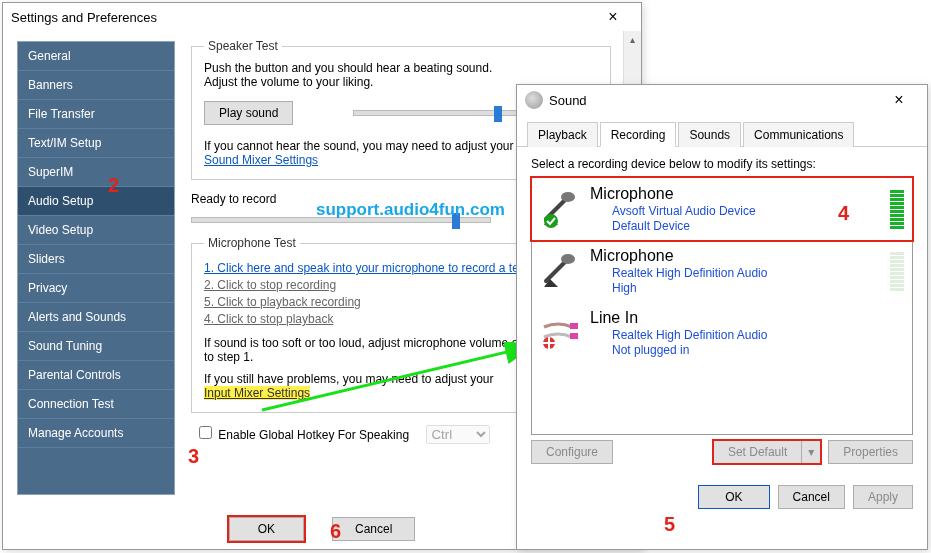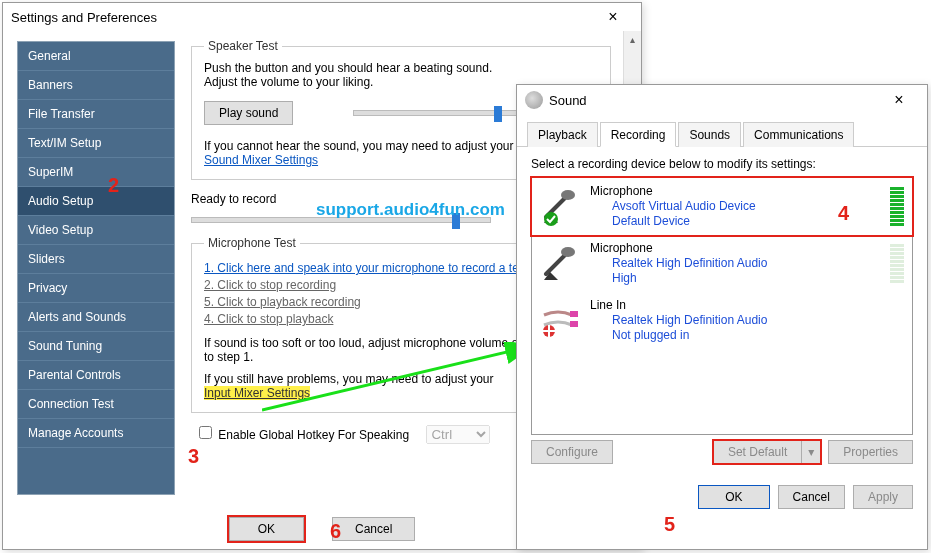--- a/index.html
+++ b/index.html
@@ -151,21 +151,21 @@
   position: relative;
 }
 .dev-ico {
   width: 40px;
   height: 40px;
   position: relative;
   flex-shrink: 0;
 }
 .dev-ico svg { width: 40px; height: 40px; }
 .dev-text { flex: 1; line-height: 1.25; }
-.dev-name { font-size: 12px; color: #000; }
+.dev-name { font-size: 16px; color: #000; }
 .dev-sub { color: #1d4ed8; margin-left: 22px; }
 .dev-meter {
   width: 14px;
   display: flex;
   flex-direction: column-reverse;
   gap: 1px;
 }
 .dev-meter span { height: 3px; background: #dfeedd; }
 .dev-meter.on span { background: #19b22b; }
 .sound-btns {

